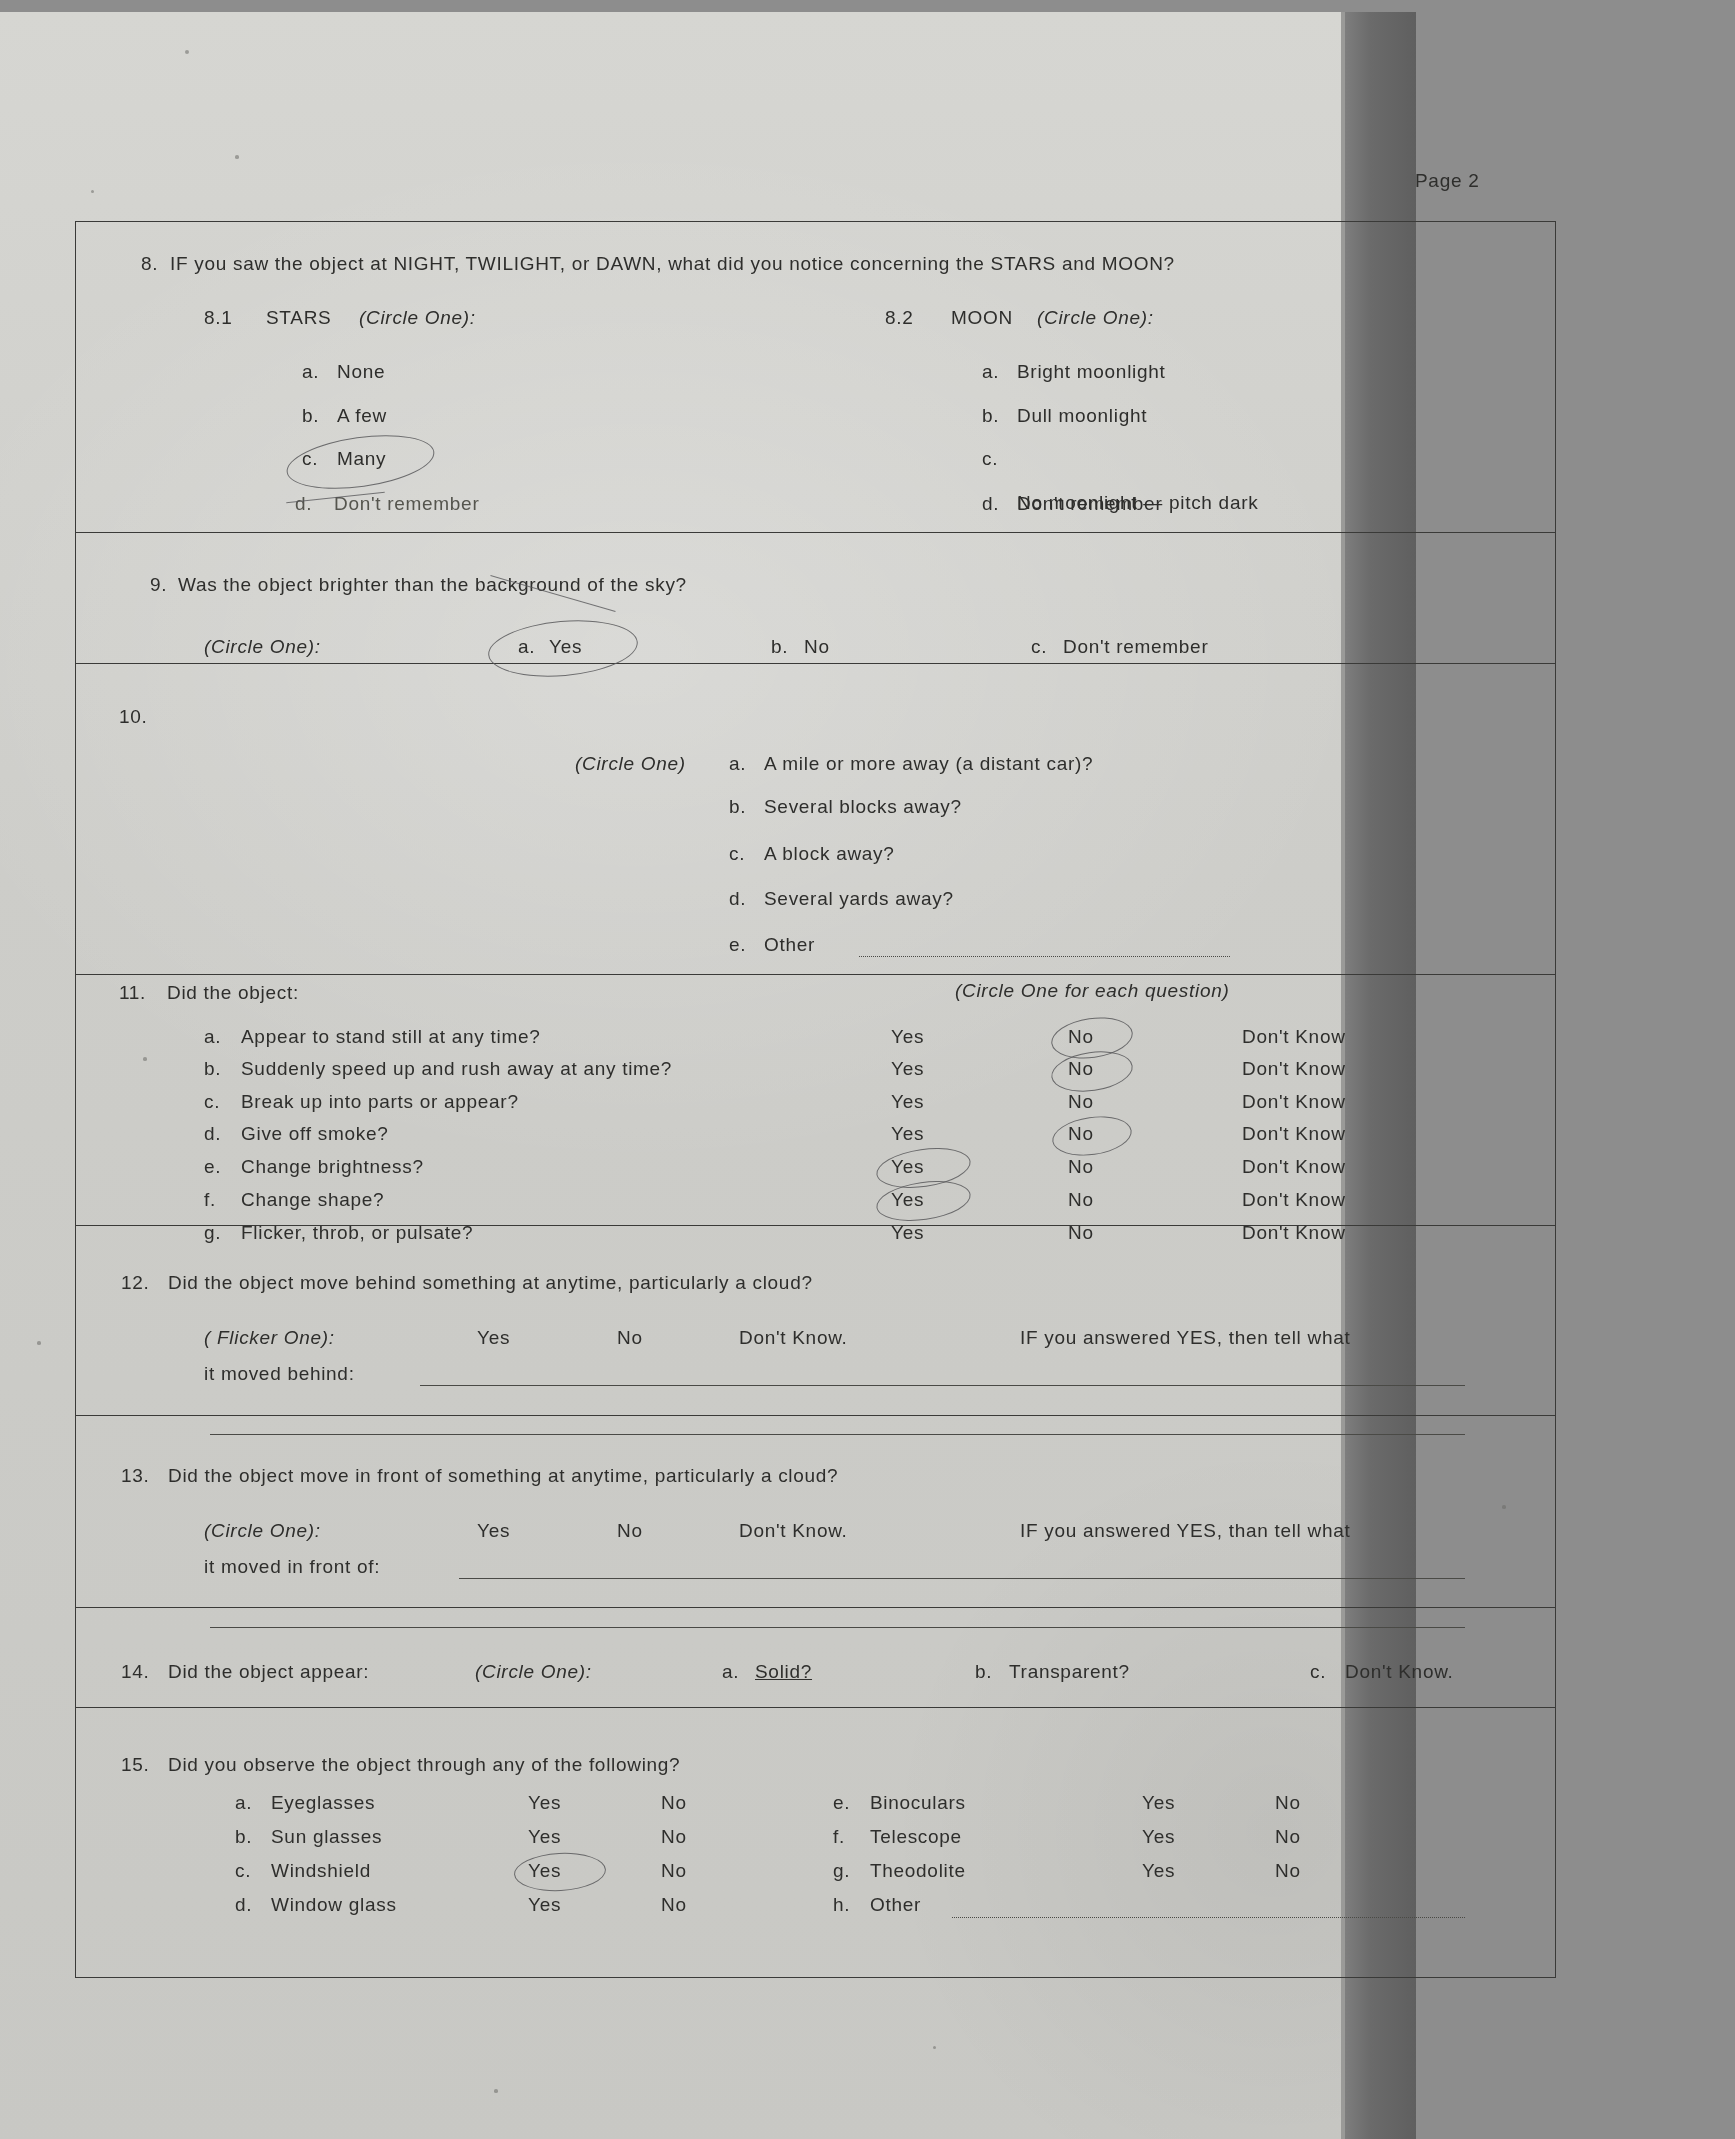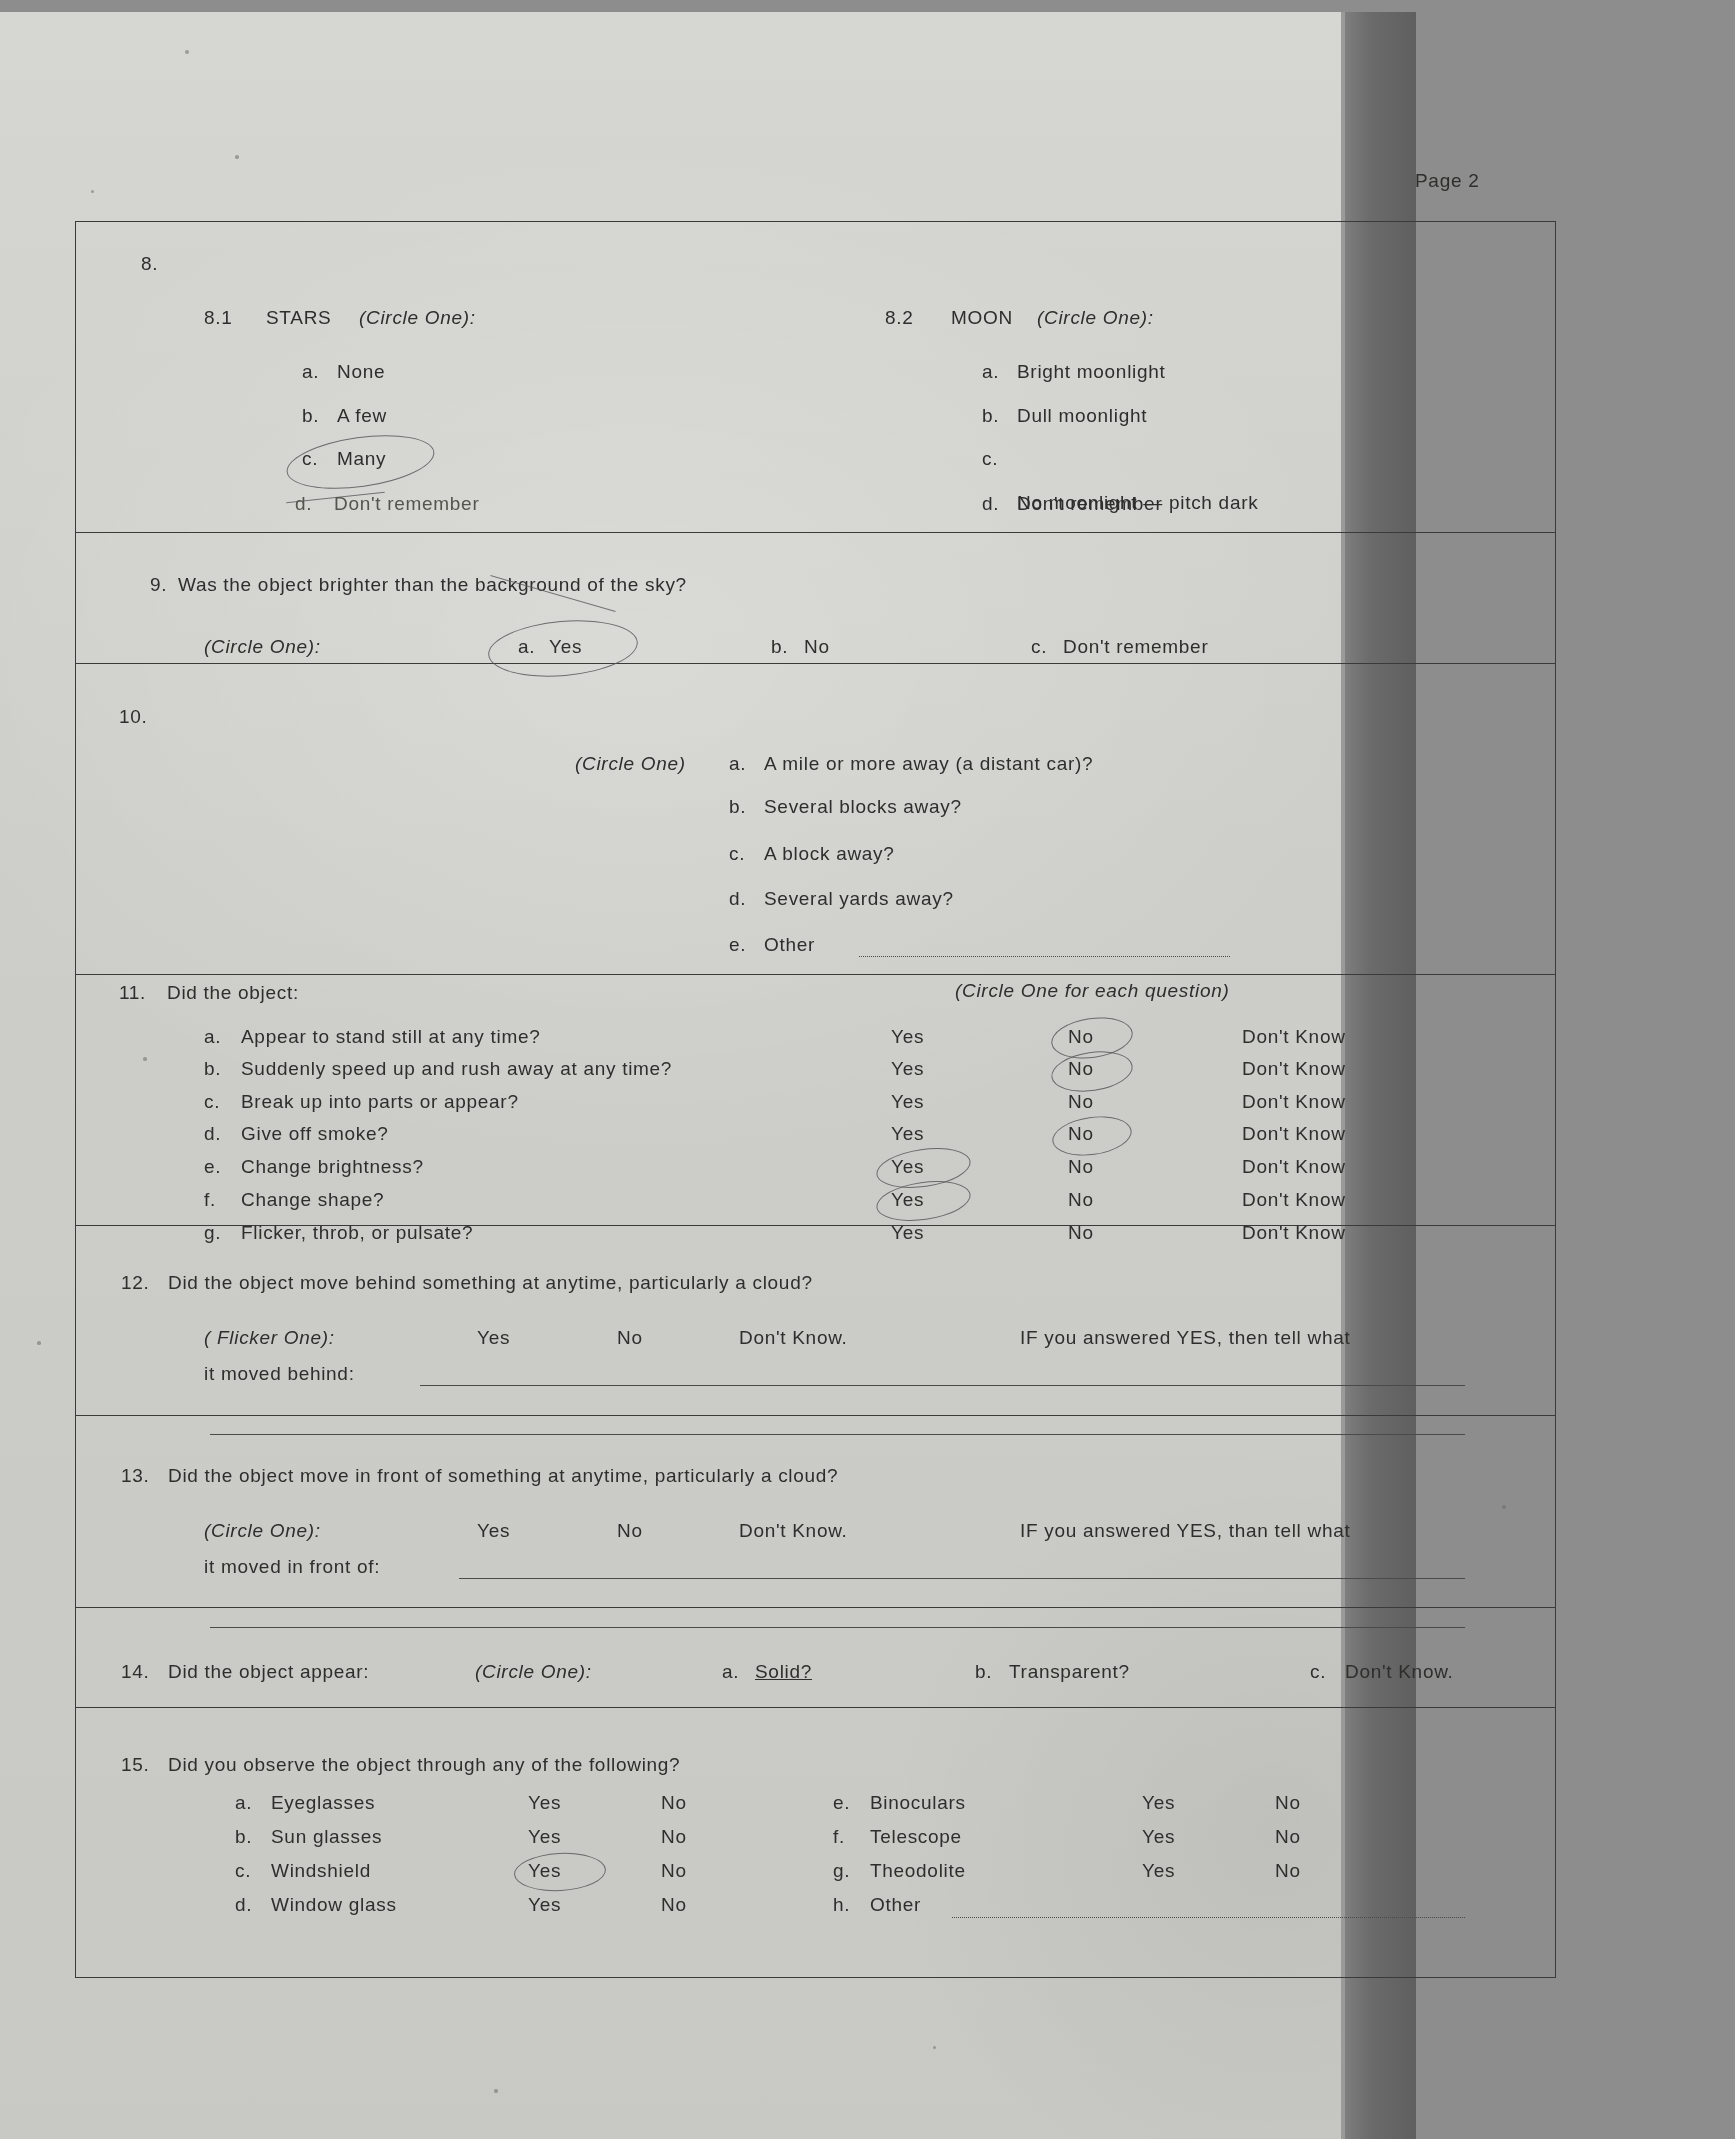--- a/index.html
+++ b/index.html
@@ -137,20 +137,21 @@
     <div class="sep" style="top:310px;"></div>
     <div class="sep" style="top:441px;"></div>
     <div class="sep" style="top:752px;"></div>
     <div class="sep" style="top:1003px;"></div>
     <div class="sep" style="top:1193px;"></div>
     <div class="sep" style="top:1385px;"></div>
     <div class="sep" style="top:1485px;"></div>
   </div>
 
   <div class="t" style="left:141px;top:241px;">8.</div>
+  <div class="t" style="left:170px;top:241px;">IF you saw the object at NIGHT, TWILIGHT, or DAWN, what did you notice concerning the STARS and MOON?</div>
 
   <div class="t" style="left:204px;top:295px;">8.1</div>
   <div class="t" style="left:266px;top:295px;">STARS</div>
   <div class="t it" style="left:359px;top:295px;">(Circle One):</div>
 
   <div class="t" style="left:302px;top:349px;">a.</div>
   <div class="t" style="left:337px;top:349px;">None</div>
   <div class="t" style="left:302px;top:393px;">b.</div>
   <div class="t" style="left:337px;top:393px;">A few</div>
   <div class="t" style="left:302px;top:436px;">c.</div>

